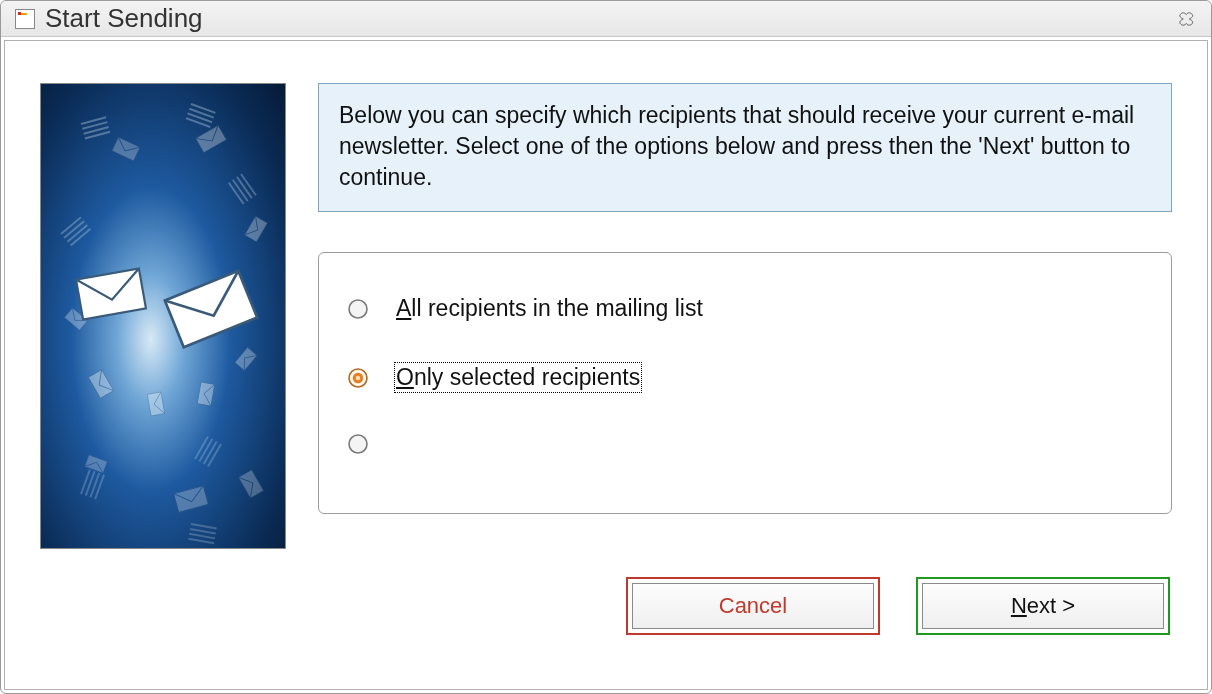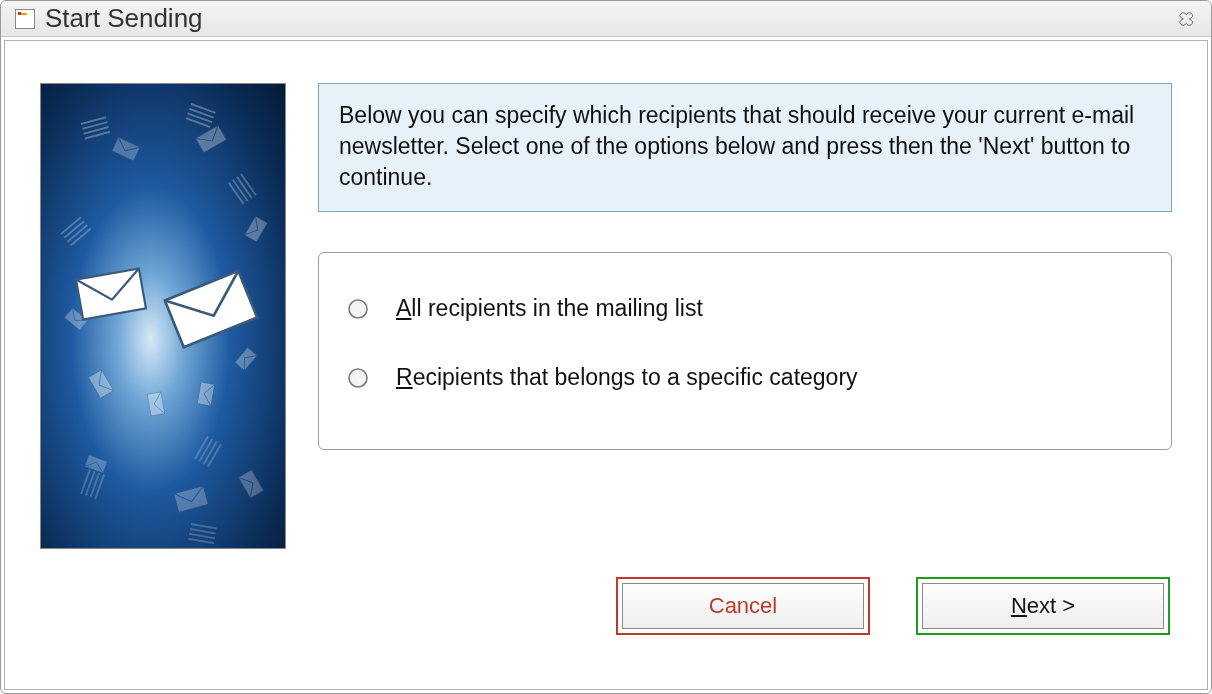--- a/index.html
+++ b/index.html
@@ -124,21 +124,21 @@
     position: relative;
   }
   .radio svg { width: 100%; height: 100%; display: block; }
   .radio .dot { display: none; }
   .radio.checked .dot { display: block; }
   .radio-label .ul { text-decoration: underline; }
   .focus-rect { outline: 1px dotted #000; outline-offset: 1px; }
   .button-row {
     display: flex;
     justify-content: flex-end;
-    gap: 46px;
+    gap: 36px;
     margin-top: 28px;
     padding-right: 2px;
   }
   .btn-wrap {
     padding: 4px;
     border: 2px solid transparent;
   }
   .btn-wrap.cancel { border-color: #c0392b; }
   .btn-wrap.next   { border-color: #1e9b1e; }
   .btn {
@@ -261,29 +261,38 @@
           <label class="radio-row">
             <span class="radio">
               <svg viewBox="0 0 22 22">
                 <circle cx="11" cy="11" r="9" fill="#f4f4f4" stroke="#7a7a7a" stroke-width="1.6"></circle>
                 <circle class="dot" cx="11" cy="11" r="5" fill="#e67e22"></circle>
               </svg>
             </span>
             <span class="radio-label"><span class="ul">A</span><span>ll recipients in the mailing list</span></span>
           </label>
 
+          <label class="radio-row">
+            <span class="radio checked">
+              <svg viewBox="0 0 22 22">
+                <circle cx="11" cy="11" r="9" fill="#fdf6ef" stroke="#b06a1f" stroke-width="1.6"></circle>
+                <circle class="dot" cx="11" cy="11" r="5.2" fill="#e67e22"></circle>
+                <circle class="dot" cx="11" cy="11" r="2.3" fill="#ffdfae"></circle>
+              </svg>
+            </span>
+            <span class="radio-label focus-rect"><span class="ul">O</span><span>nly selected recipients</span></span>
+          </label>
 
           <label class="radio-row">
             <span class="radio">
               <svg viewBox="0 0 22 22">
                 <circle cx="11" cy="11" r="9" fill="#f4f4f4" stroke="#7a7a7a" stroke-width="1.6"></circle>
                 <circle class="dot" cx="11" cy="11" r="5" fill="#e67e22"></circle>
               </svg>
             </span>
-            <span class="radio-label"><span class="ul">R</span><span>ecipients that belongs to a specific category</span></span>
           </label>
 
         </div>
       </div>
     </div>
 
     <div class="button-row">
       <div class="btn-wrap cancel">
         <div class="btn cancel">
           <span>Cancel</span>

